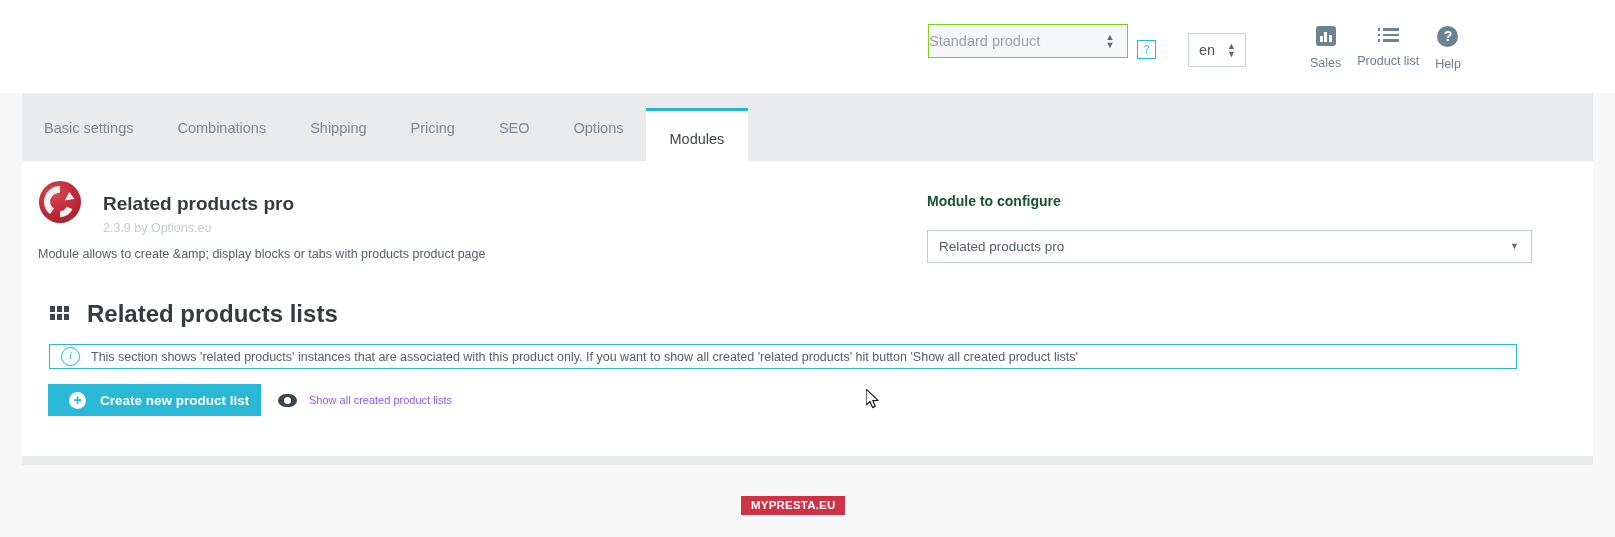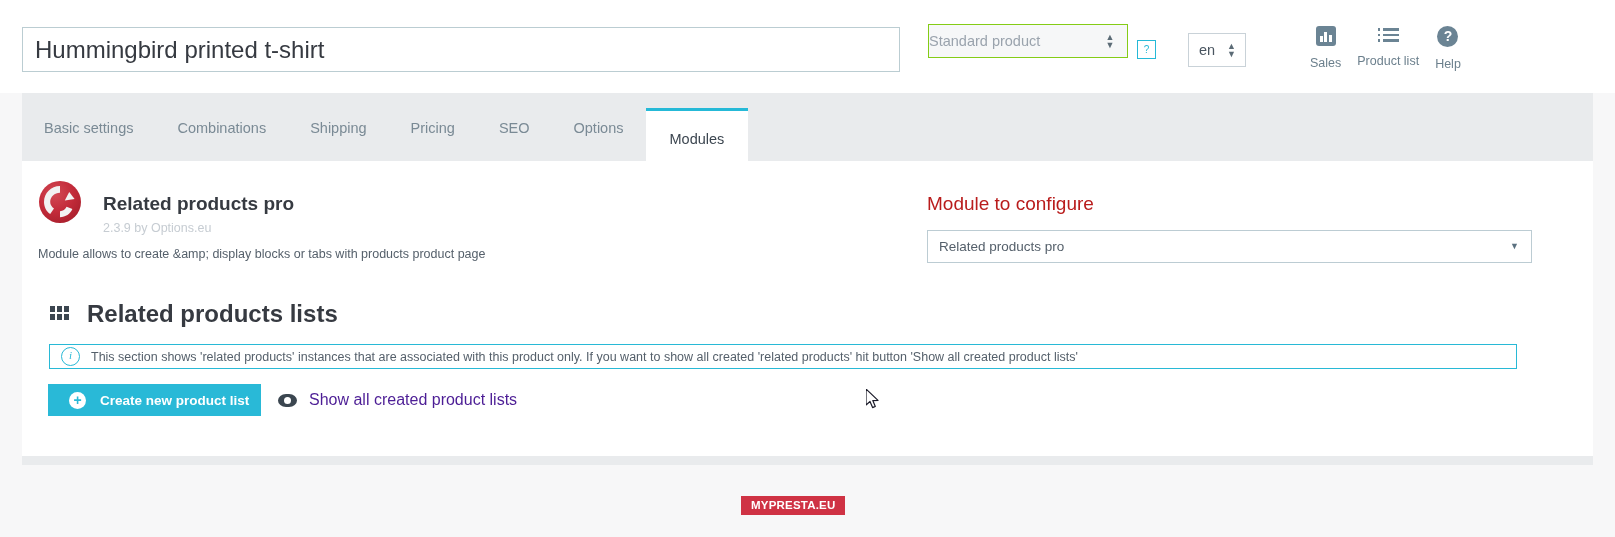--- a/index.html
+++ b/index.html
@@ -241,23 +241,23 @@
     position: absolute;
     left: 38px; top: 247px;
     font-size: 12.5px;
     color: #55606b;
     font-family: "Liberation Sans", sans-serif;
   }
 
   .configure-title {
     position: absolute;
     left: 927px; top: 193px;
-    font-size: 19px;
-    font-weight: normal;
-    color: #b91c1c;
+    font-size: 14px;
+    font-weight: bold;
+    color: #14532d;
     font-family: "Liberation Sans", sans-serif;
   }
   .configure-select {
     position: absolute;
     left: 927px; top: 230px;
     width: 605px; height: 33px;
     box-sizing: border-box;
     border: 1px solid #bcccd3;
     background: #ffffff;
     font-size: 13.5px;
@@ -375,22 +375,22 @@
     border-radius: 50% 50% 50% 50% / 60% 60% 60% 60%;
   }
   .eye-icon .inner {
     position: absolute;
     left: 6px; top: 3.2px;
     width: 7px; height: 7px;
     border-radius: 50%;
     background: #ffffff;
   }
   .link-showall .ltext {
-    font-size: 16px;
-    color: #4c1d95;
+    font-size: 11px;
+    color: #8b5cf6;
     font-family: "Liberation Sans", sans-serif;
   }
 
   
   .footer-badge {
     position: absolute;
     left: 741px; top: 496px;
     padding: 3px 10px 4px 10px;
     background: #cf3244;
     color: #ffffff;
@@ -407,21 +407,20 @@
     width: 16px; height: 22px;
     pointer-events: none;
   }
 </style>
 </head>
 <body>
 
 <div id="page">
 
   <div class="header-bar">
-    <input class="product-name-input" type="text" value="Hummingbird printed t-shirt" style="">
 
     <div class="std-product-select">
       <span>Standard product</span>
       <span class="updown">▲<br>▼</span>
     </div>
 
     <div class="help-sq-btn">
       <span>?</span>
     </div>
 

